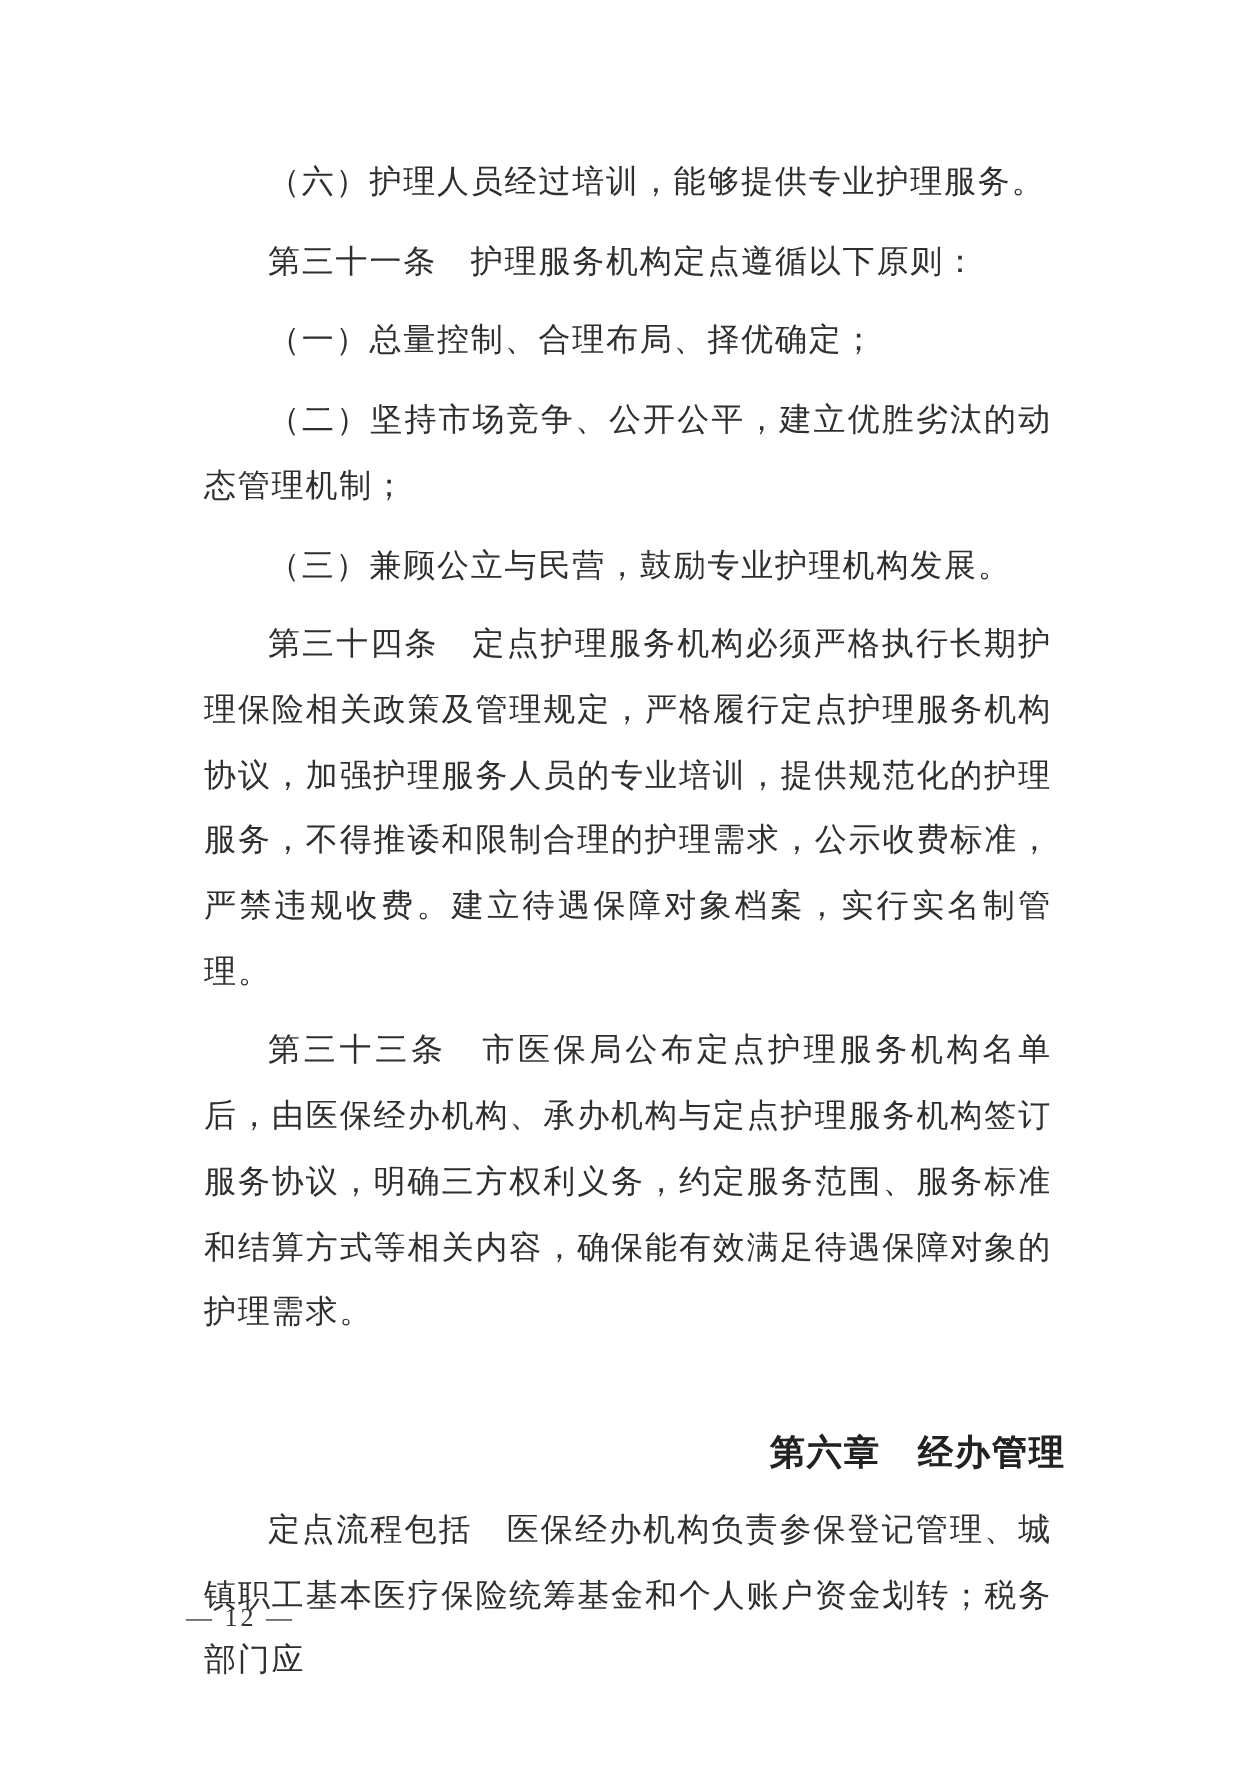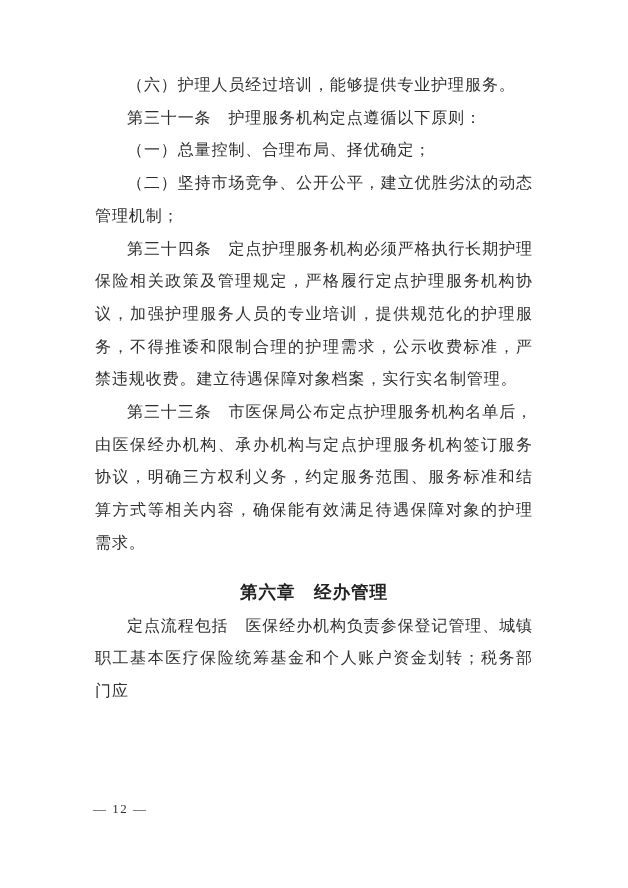--- a/index.html
+++ b/index.html
@@ -20,33 +20,33 @@
     left: 95px;
     top: 69px;
     width: 438px;
     color: #2f2f2f;
     font-size: 16px;
     letter-spacing: 0.9px;
     line-height: 32.7px;
     overflow-wrap: break-word;
   }
   .para {
-    margin: 0;
+    margin: 7px;
     text-indent: 2em;
     text-align: justify;
     text-justify: inter-character;
     text-align-last: left;
   }
   .lead {
     font-weight: normal;
   }
   .chapter {
-    margin: 16px 0 1px 0;
+    margin: 36px 0 1px 0;
     text-indent: 0;
-    text-align: center;
+    text-align: right;
     font-family: "Liberation Sans", "DejaVu Sans", sans-serif;
     font-weight: bold;
     font-size: 17.5px;
     letter-spacing: 1px;
     color: #222222;
     line-height: 33px;
   }
   .page-number {
     position: absolute;
     left: 93px;
@@ -63,20 +63,21 @@
   <div class="content">
 
     <p class="para"><span class="lead"></span><span>（六）护理人员经过培训，能够提供专业护理服务。</span></p>
 
     <p class="para"><span class="lead">第三十一条</span><span>　护理服务机构定点遵循以下原则：</span></p>
 
     <p class="para"><span class="lead"></span><span>（一）总量控制、合理布局、择优确定；</span></p>
 
     <p class="para"><span class="lead"></span><span>（二）坚持市场竞争、公开公平，建立优胜劣汰的动态管理机制；</span></p>
 
+    <p class="para"><span class="lead"></span><span>（三）兼顾公立与民营，鼓励专业护理机构发展。</span></p>
 
 
     <p class="para"><span class="lead">第三十四条</span><span>　定点护理服务机构必须严格执行长期护理保险相关政策及管理规定，严格履行定点护理服务机构协议，加强护理服务人员的专业培训，提供规范化的护理服务，不得推诿和限制合理的护理需求，公示收费标准，严禁违规收费。建立待遇保障对象档案，实行实名制管理。</span></p>
 
     <p class="para"><span class="lead">第三十三条</span><span>　市医保局公布定点护理服务机构名单后，由医保经办机构、承办机构与定点护理服务机构签订服务协议，明确三方权利义务，约定服务范围、服务标准和结算方式等相关内容，确保能有效满足待遇保障对象的护理需求。</span></p>
 
     <h2 class="chapter">第六章　经办管理</h2>
 
     <p class="para"><span class="lead">定点流程包括</span><span>　医保经办机构负责参保登记管理、城镇职工基本医疗保险统筹基金和个人账户资金划转；税务部门应</span></p>
 

